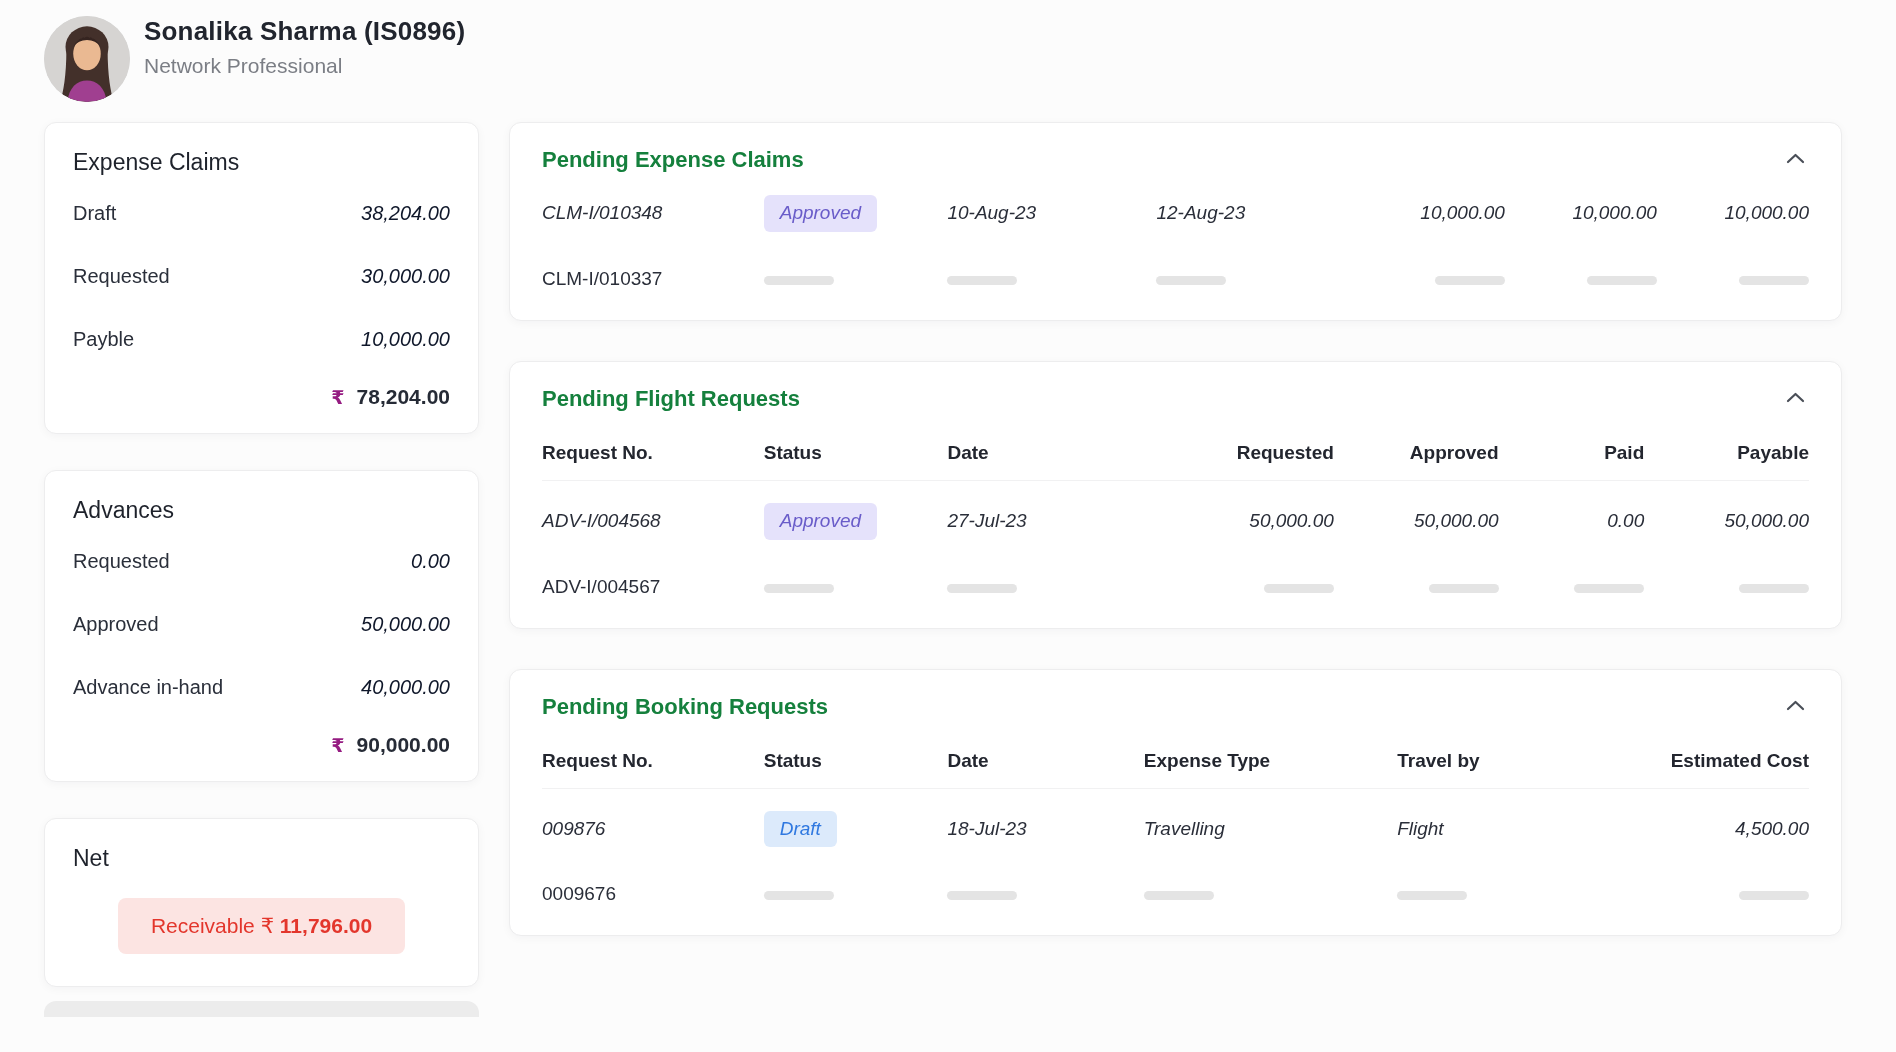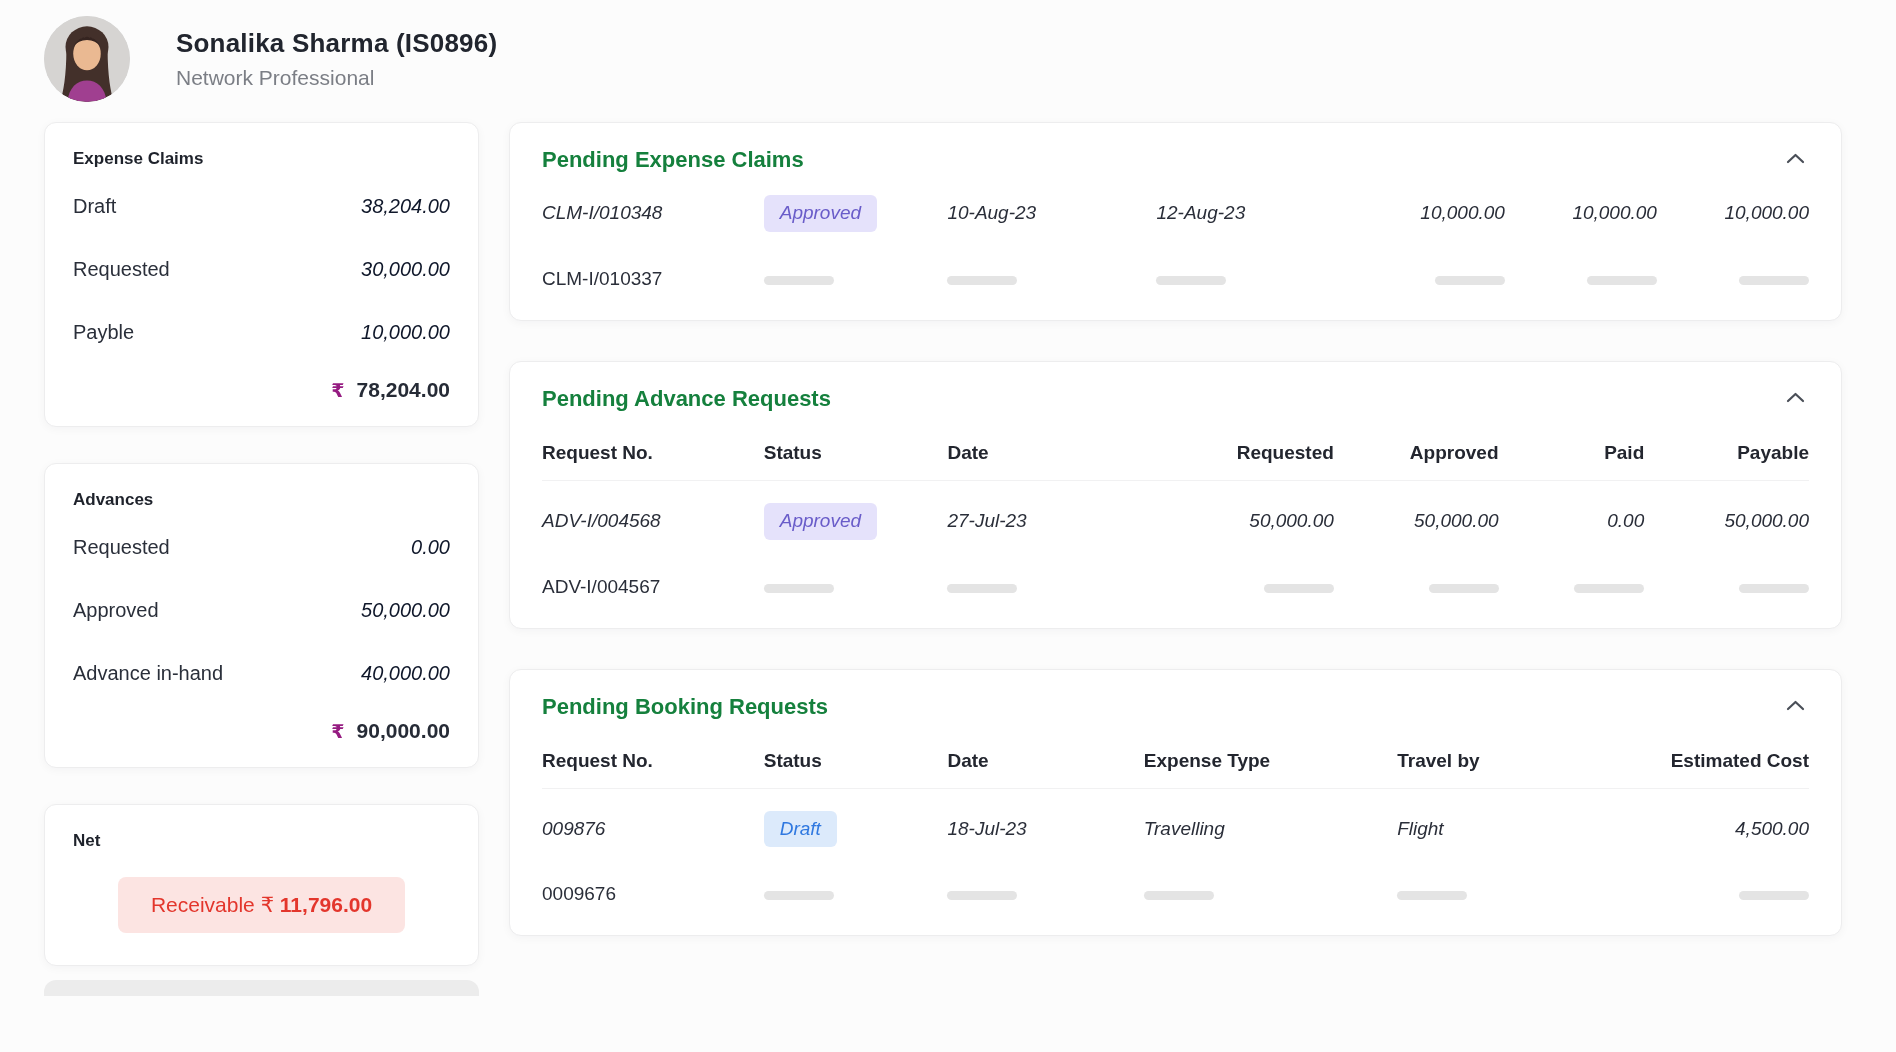--- a/index.html
+++ b/index.html
@@ -6,21 +6,21 @@
   html, body { width: 1896px; height: 1052px; }
   body {
     font-family: "Liberation Sans", "DejaVu Sans", sans-serif;
     background: #fcfcfc;
     color: #262b36;
     overflow: hidden;
   }
   .page { width: 1896px; height: 1052px; padding: 0 54px 0 44px; }
 
   
-  .header { display: flex; align-items: center; gap: 46px; padding-top: 16px; height: 102px; }
+  .header { display: flex; align-items: flex-start; gap: 14px; padding-top: 16px; height: 102px; }
   .avatar {
     width: 86px; height: 86px; border-radius: 50%; overflow: hidden;
     background: #d9d9d9; flex-shrink: 0;
   }
   .avatar svg { display: block; width: 100%; height: 100%; }
   .user-name { font-size: 26px; font-weight: 700; color: #21252e; letter-spacing: .2px; }
   .user-role { font-size: 21px; color: #7b7e85; margin-top: 7px; }
 
   
   .main { display: flex; gap: 30px; margin-top: 20px; }
@@ -29,21 +29,21 @@
 
   .card {
     background: #ffffff;
     border: 1px solid #ededee;
     border-radius: 12px;
     box-shadow: 0 2px 10px rgba(30,34,43,.04);
   }
 
   
   .sum-card { padding: 26px 28px 24px; margin-bottom: 36px; }
-  .sum-title { font-size: 17px; font-weight: 700; color: #1e222b; margin-bottom: 26px; }
+  .sum-title { font-size: 23px; font-weight: 400; color: #1e222b; margin-bottom: 26px; }
   .sum-row { display: flex; justify-content: space-between; align-items: baseline; margin-bottom: 40px; }
   .sum-label { font-size: 20px; color: #2a2f3a; }
   .sum-value { font-size: 20px; color: #0f172a; font-style: italic; }
   .sum-total { display: flex; justify-content: flex-end; align-items: baseline; margin-top: -6px; }
   .rupee { font-size: 19px; font-weight: 700; color: #951b81; margin-right: 12px; }
   .sum-total-amount { font-size: 21px; font-weight: 700; color: #262b36; }
 
   .net-card { padding: 26px 28px 30px; margin-bottom: 0; }
   .net-badge {
     margin: 14px auto 2px; width: 76%;
@@ -213,21 +213,21 @@
             <td class="ta-r"><span class="skeleton"></span></td>
             <td class="ta-r"><span class="skeleton"></span></td>
             <td class="ta-r"><span class="skeleton"></span></td>
           </tr>
         </tbody>
           </table>
       </div>
 
       <div class="card panel">
         <div class="panel-head">
-          <div class="panel-title">Pending Advance Requests</div>
+          <div class="panel-title">Pending Flight Requests</div>
           <button class="collapse-btn">
             <svg width="19" height="11" viewBox="0 0 19 11">
               <polyline points="2,9 9.5,2 17,9" fill="none" stroke="#4a4f58" stroke-width="2.2" stroke-linecap="round" stroke-linejoin="round"></polyline>
             </svg>
           </button>
         </div>
         <table>
           <colgroup>
             <col style="width:17.5%">
               <col style="width:14.5%">

